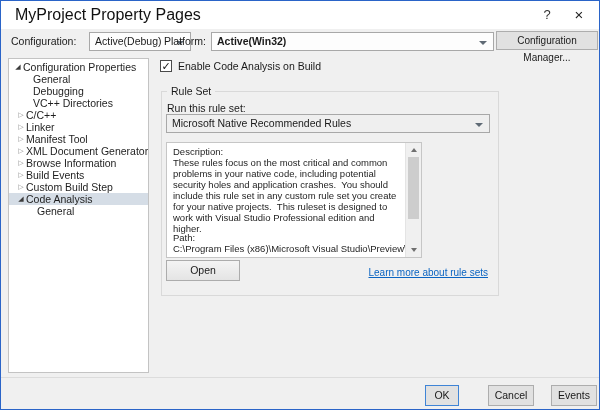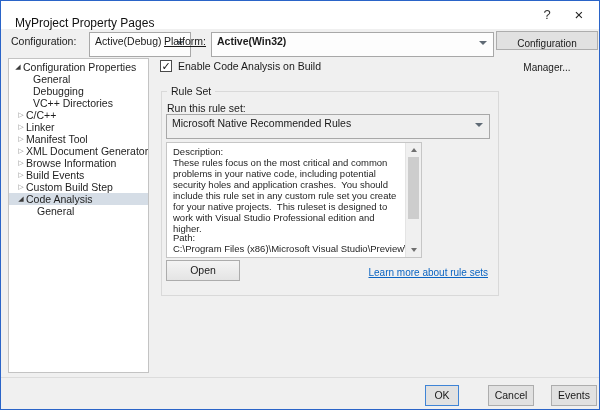--- a/index.html
+++ b/index.html
@@ -2,35 +2,35 @@
 <html style="--accent: #2a64c8; --selection: #d5dde6; --link: #0a64c2;"><head>
 <meta charset="utf-8">
 <style>
   html,body{margin:0;padding:0;}
   body{font-family:"Liberation Sans","DejaVu Sans",sans-serif;}
   .dialog{position:relative;width:600px;height:410px;box-sizing:border-box;
     border:1px solid var(--accent,#2a64c8);background:#f0f0f0;color:#1a1a1a;overflow:hidden;}
 
   
   .titlebar{position:absolute;left:0;top:0;right:0;height:28px;background:#ffffff;}
-  .title{position:absolute;left:14px;top:0;line-height:28px;font-size:12px;color:#111;margin-top:8px;}
+  .title{position:absolute;left:14px;top:0;line-height:28px;font-size:16px;color:#111;}
   .tb-btn{position:absolute;top:0;width:28px;height:28px;text-align:center;line-height:28px;
     font-size:13px;color:#333;cursor:default;}
   .tb-help{right:38px;}
   .tb-close{right:6px;font-size:15px;color:#222;}
 
   
   .lbl{position:absolute;font-size:10.5px;line-height:19px;color:#1a1a1a;white-space:nowrap;}
-  .combo{position:absolute;height:25px;box-sizing:border-box;background:#fdfdfd;border:1px solid #a8a8a8;
+  .combo{position:absolute;height:19px;box-sizing:border-box;background:#fdfdfd;border:1px solid #a8a8a8;
     font-size:10.5px;line-height:17px;padding:0 18px 0 5px;white-space:nowrap;overflow:hidden;}
   .combo .chev{position:absolute;right:6px;top:8px;width:0;height:0;
     border-left:4px solid transparent;border-right:4px solid transparent;border-top:4px solid #5f6a75;}
   .btn{position:absolute;box-sizing:border-box;background:#e1e1e1;border:1px solid #adadad;
     font-size:10.5px;text-align:center;color:#1a1a1a;}
-  .cfgmgr{left:495px;top:30px;width:102px;height:19px;font-size:10px;line-height:24px;}
+  .cfgmgr{left:495px;top:30px;width:102px;height:19px;font-size:10px;line-height:17px;}
 
   
   .tree{position:absolute;left:7px;top:57px;width:141px;height:315px;box-sizing:border-box;
     background:#fff;border:1px solid #c3c3c3;padding-top:2px;font-size:10.5px;overflow:hidden;}
   .trow{position:relative;height:12px;line-height:12px;white-space:nowrap;color:#1e1e1e;}
   .trow .exp{display:inline-block;width:10px;font-size:7px;line-height:12px;color:#3b3b3b;text-align:center;vertical-align:top;}
   .trow .exp.hollow{color:#8a8a8a;}
   .i0{padding-left:4px;} .i1{padding-left:7px;} .i1t{padding-left:24px;} .i2{padding-left:28px;}
   .trow.selected{background:var(--selection,#d5dde6);}
 
@@ -80,21 +80,21 @@
     <span class="title">MyProject Property Pages</span>
     <span class="tb-btn tb-help">?</span>
     <span class="tb-btn tb-close">×</span>
   </div>
 
   <span class="lbl" style="left:10px;top:31px;">Configuration:</span>
   <div class="combo" style="left:88px;top:31px;width:102px;">
     <span>Active(Debug)</span>
     <span class="chev"></span>
   </div>
-  <span class="lbl" style="left:163px;top:31px;text-decoration:underline;">Platform:</span>
+  <span class="lbl" style="left:163px;top:31px;">Platform:</span>
   <div class="combo" style="left:210px;top:31px;width:283px;font-weight:bold;">
     <span>Active(Win32)</span>
     <span class="chev"></span>
   </div>
   <div class="btn cfgmgr">Configuration Manager...</div>
 
   <div class="tree">
     <div class="trow i0">
       <span class="exp">◢</span><span>Configuration Properties</span>
     </div>

